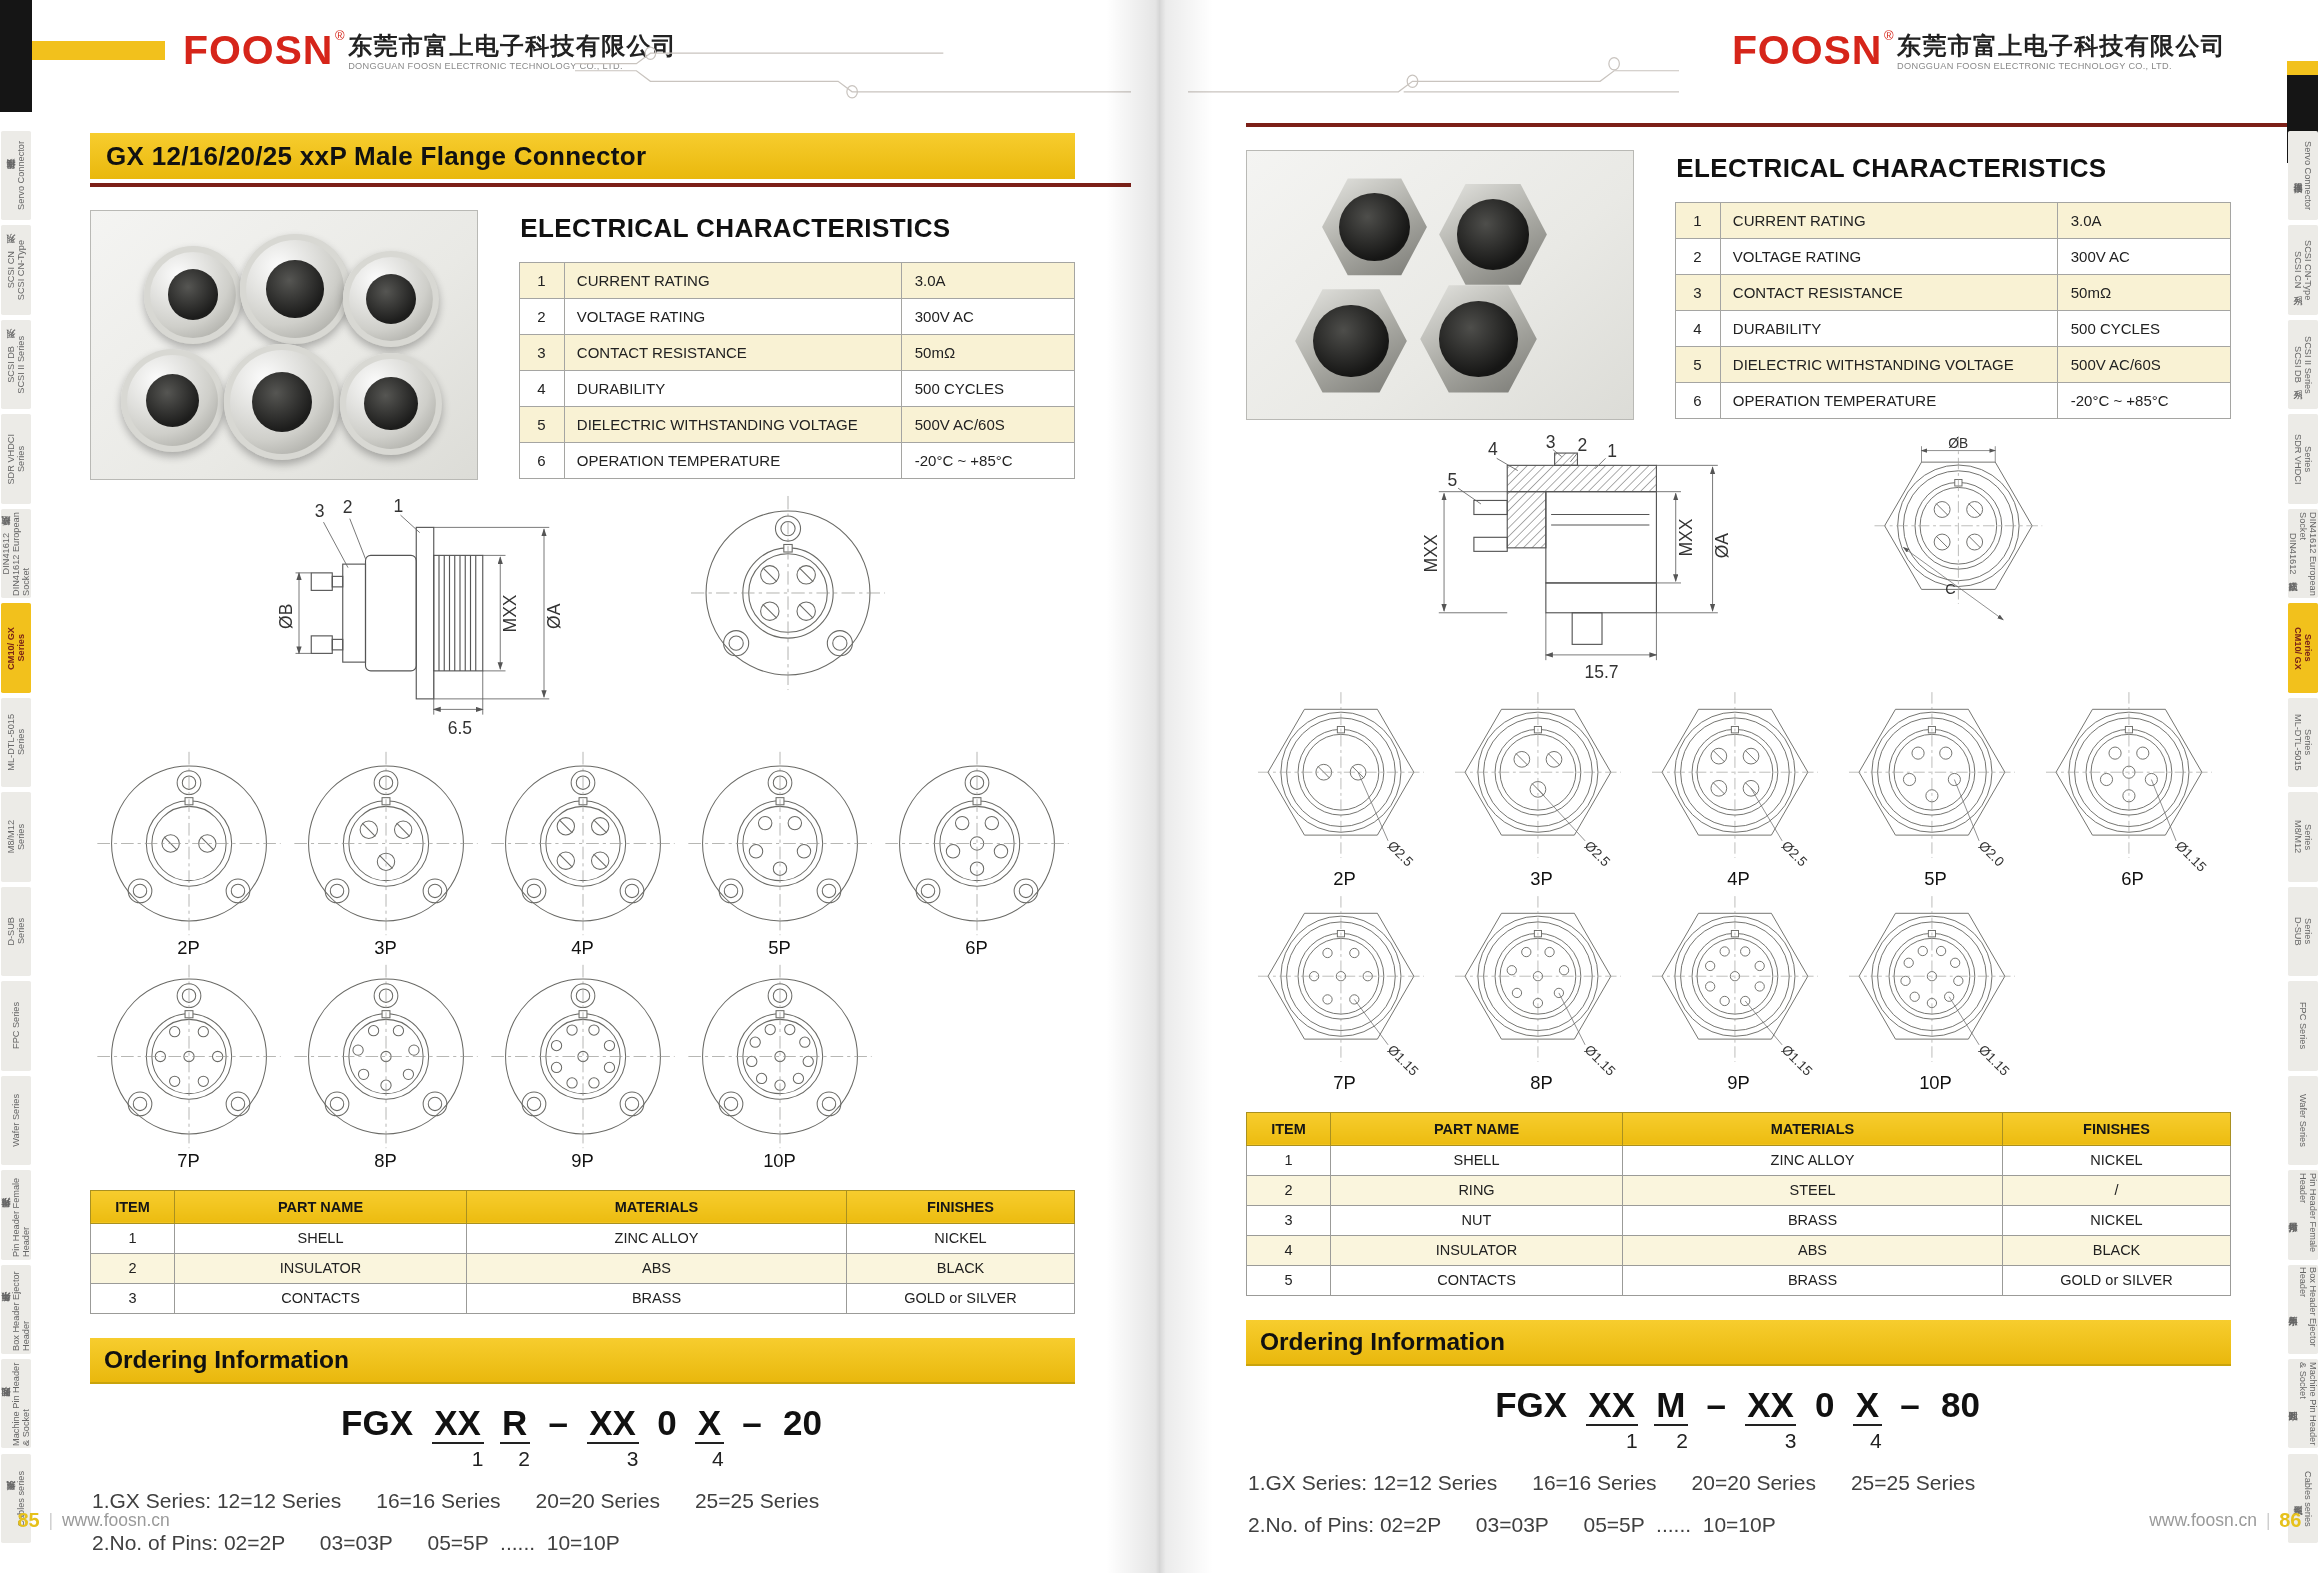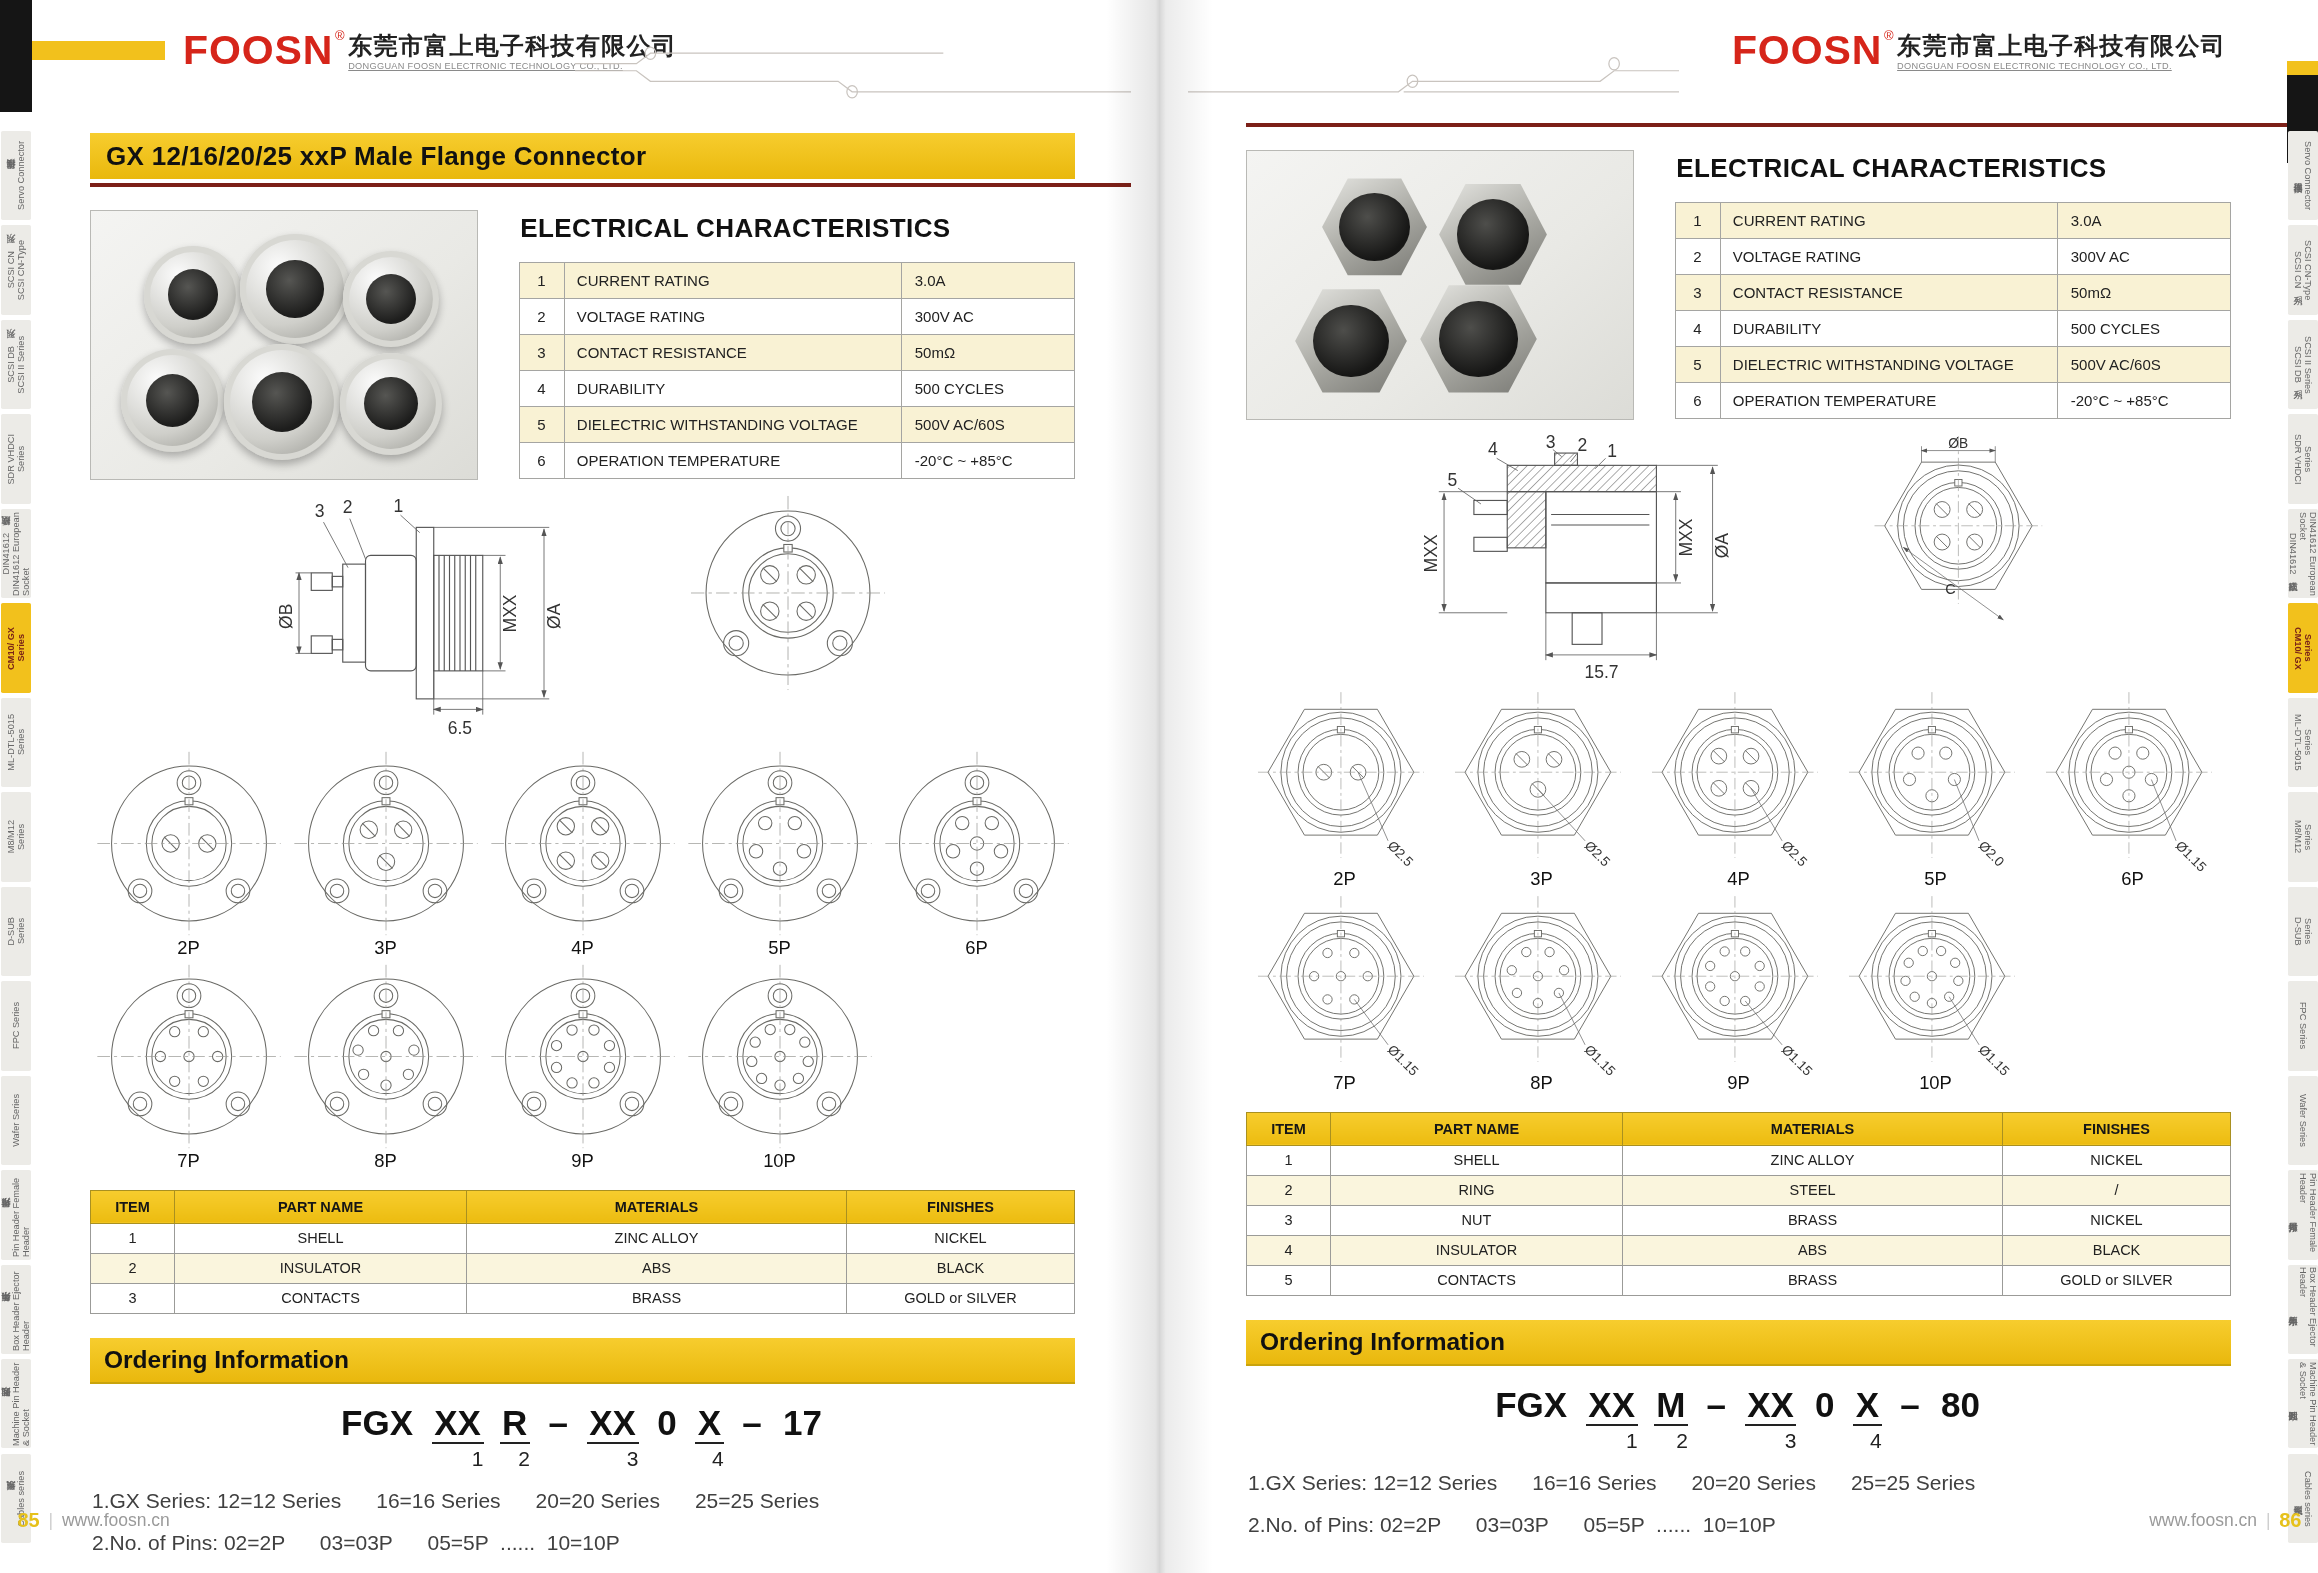--- a/index.html
+++ b/index.html
@@ -32,21 +32,21 @@
   
   .phead{position:relative;height:103px;}
   .ydash{position:absolute;left:0;top:24.5px;width:133px;height:19px;background:#f2c11c;}
   .logogrp{position:absolute;display:flex;align-items:flex-start;}
   #pageL .logogrp{left:151px;top:14px;}
   #pageR .logogrp{right:61px;top:14px;}
   .logo{font-size:41px;font-weight:800;color:#d6251a;letter-spacing:0.9px;line-height:1;font-style:normal;}
   .reg{font-size:13px;color:#d6251a;margin:-1.8px 3.5px 0 1.8px;}
   .company{display:flex;flex-direction:column;margin-top:1.8px;}
   .company .zh{font-size:24px;font-weight:700;color:#222;letter-spacing:1.3px;line-height:1.15;}
-  .company .en{font-size:9.2px;color:#8a8a8a;letter-spacing:0.3px;margin-top:1.8px;text-decoration:underline;}
+  .company .en{font-size:9.2px;color:#8a8a8a;letter-spacing:0.3px;margin-top:1.8px;}
   .deco{position:absolute;top:30px;height:53px;}
   #pageL .deco{left:543px;width:556px;}
   #pageR .deco{left:0;width:491px;}
 
   
   .titlebar{margin:14px 56px 0 58px;height:46px;background:linear-gradient(#f7cd2e,#e9b80d);
             display:flex;align-items:center;padding-left:16px;
             font-size:26px;font-weight:bold;color:#111;letter-spacing:0.3px;}
   .redline{margin:4.4px 0 0 58px;height:3.5px;background:#7c2018;width:calc(100% - 58px);}
 
@@ -733,21 +733,21 @@
         </div>
         <div class="tok u">
           <span class="t">X</span>
           <span class="n">4</span>
         </div>
         <div class="tok">
           <span class="t">–</span>
           <span class="n"></span>
         </div>
         <div class="tok">
-          <span class="t">17</span>
+          <span class="t">20</span>
           <span class="n"></span>
         </div>
       </div>
     <div class="notes">
       <div class="note">1.GX Series: 12=12 Series      16=16 Series      20=20 Series      25=25 Series</div>
       <div class="note">2.No. of Pins: 02=2P      03=03P      05=5P  ......  10=10P</div>
       <div class="note">3.Pin Plating: 0=Sn        1=Gold</div>
     </div>
   </div>
 

